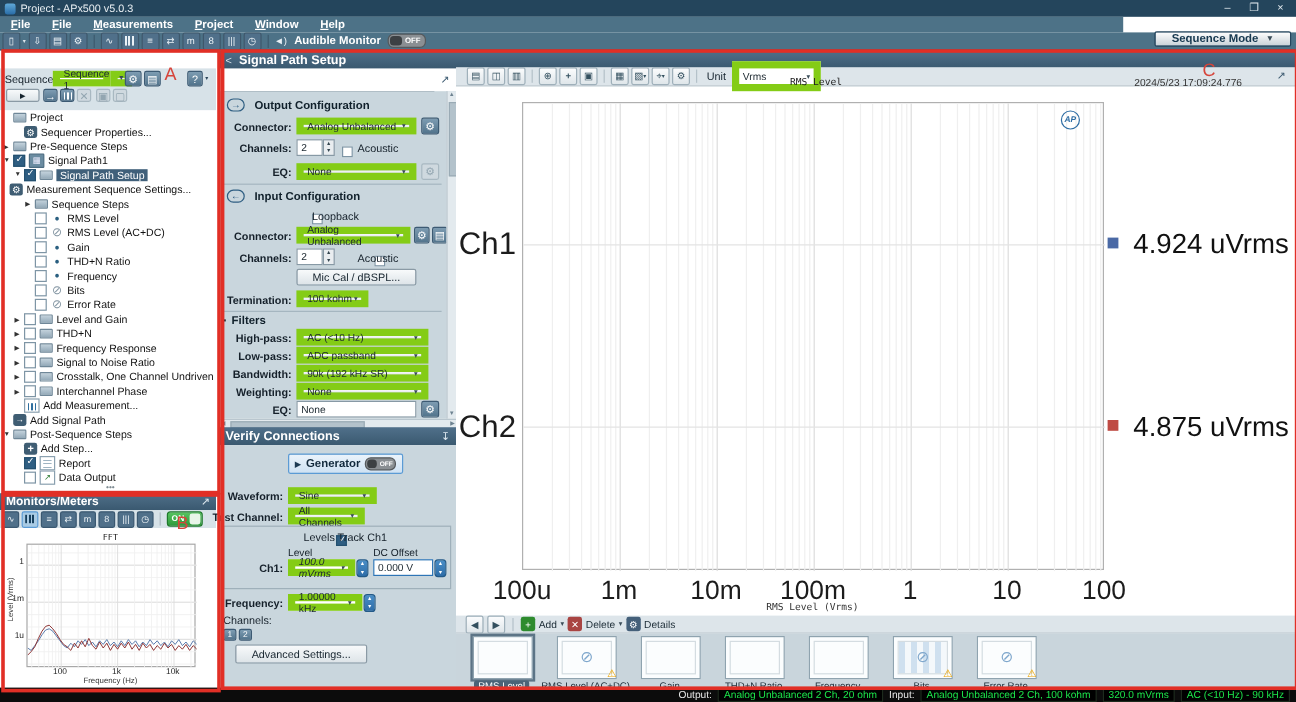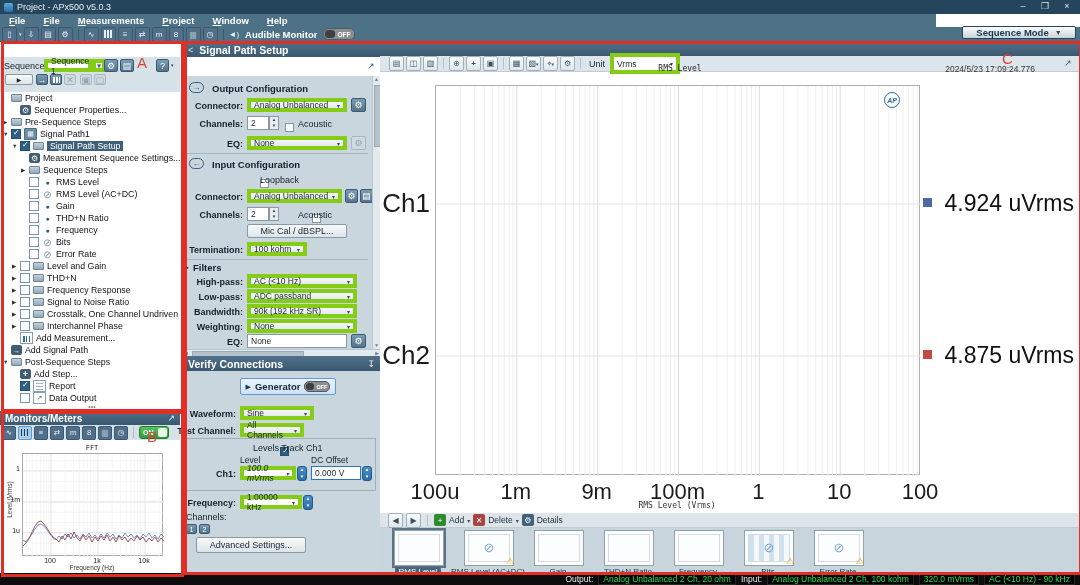--- a/index.html
+++ b/index.html
@@ -28,21 +28,21 @@
            border:1px solid #25455c;border-radius:2px;color:#173activ953;color:#16384f;font-weight:bold;font-size:9.5px;
            display:flex;align-items:center;justify-content:center;gap:6px;}
   .seqmode .car{font-size:7px;}
   
   .hdr{background:linear-gradient(#50708a,#3a5970);color:#fff;font-weight:bold;font-size:10.5px;
        display:flex;align-items:center;padding:0 5px;}
   .hdr .sp{flex:1;}
   .hico{font-size:9px;font-weight:normal;color:#dfe9f0;}
   .lbl{font-size:9px;color:#15202a;white-space:nowrap;}
   .rlbl{position:absolute;text-align:right;font-size:9px;color:#15202a;white-space:nowrap;font-weight:bold;}
-  .dd{background:linear-gradient(#f6f8f9,#e4e9ec);border:4px solid #84cc16;font-size:8.5px;color:#1c2830;
+  .dd{background:linear-gradient(#f6f8f9,#e4e9ec);border:6px solid #84cc16;font-size:8.5px;color:#1c2830;
       display:flex;align-items:center;padding:0 3px;height:14px;}
   .dd .sp{flex:1;}
   .car{font-size:6px;color:#3a4c58;}
   .tbx{background:#fff;border:1px solid #8799a5;font-size:8.5px;color:#1c2830;display:flex;align-items:center;padding:0 3px;height:14px;}
   .cb{width:9px;height:9px;background:#fff;border:1px solid #7e95a5;display:inline-block;flex:none;position:relative;}
   .cb.on{background:#2f5e82;border-color:#24506f;}
   .cb.on::after{content:"✓";position:absolute;left:1px;top:-2px;color:#fff;font-size:8px;}
   .gearbtn{width:15px;height:14px;background:linear-gradient(#7d9cb2,#52748c);border:1px solid #3c5a73;border-radius:2px;
            color:#fff;font-size:9px;display:flex;align-items:center;justify-content:center;}
   .gearbtn.dis{background:#cfd9df;border-color:#a8b8c1;color:#93a6b1;}
@@ -222,21 +222,21 @@
         <span class="cb on"></span>
         <span class="ti spbox"></span>
         <span class="tl">Signal Path1</span>
       </div>
       <div class="treerow" style="padding-left: 12px;">
         <span class="exp">▼</span>
         <span class="cb on"></span>
         <span class="ti folder"></span>
         <span class="tl sel">Signal Path Setup</span>
       </div>
-      <div class="treerow" style="padding-left: 21px;">
+      <div class="treerow" style="">
         <span class="exp"></span>
         <span class="ti gearbox"></span>
         <span class="tl">Measurement Sequence Settings...</span>
       </div>
       <div class="treerow" style="padding-left: 21px;">
         <span class="exp">▶</span>
         <span class="ti folder"></span>
         <span class="tl">Sequence Steps</span>
       </div>
       <div class="treerow" style="padding-left: 21px;">
@@ -722,21 +722,21 @@
   <div class="chname" style="left:350px;top:190px;">Ch1</div>
   <div class="chname" style="left:350px;top:342px;">Ch2</div>
   <div class="mark" style="left:923px;top:198px;background:#4a69a5;"></div>
   <div class="mark" style="left:923px;top:350px;background:#bf4b44;"></div>
   <div class="chval" style="left:914px;top:190px;">4.924 uVrms</div>
   <div class="chval" style="left:914px;top:342px;">4.875 uVrms</div>
 
   <div id="main-xticks">
       <div class="xtick" style="left: 435px; top: 479px;">100u</div>
       <div class="xtick" style="left: 515.833px; top: 479px;">1m</div>
-      <div class="xtick" style="left: 596.667px; top: 479px;">9m</div>
+      <div class="xtick" style="left: 596.667px; top: 479px;">10m</div>
       <div class="xtick" style="left: 677.5px; top: 479px;">100m</div>
       <div class="xtick" style="left: 758.333px; top: 479px;">1</div>
       <div class="xtick" style="left: 839.167px; top: 479px;">10</div>
       <div class="xtick" style="left: 920px; top: 479px;">100</div>
     </div>
   <div class="abs mono" style="left:577px;top:501px;width:200px;text-align:center;font-size:8px;color:#333;">RMS Level (Vrms)</div>
 
   
   <div class="abs thumbbar">
     <span class="gicb">◀</span>

